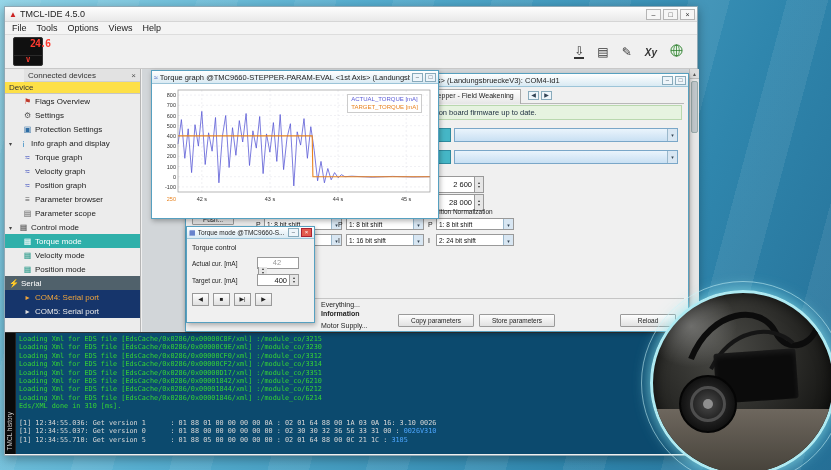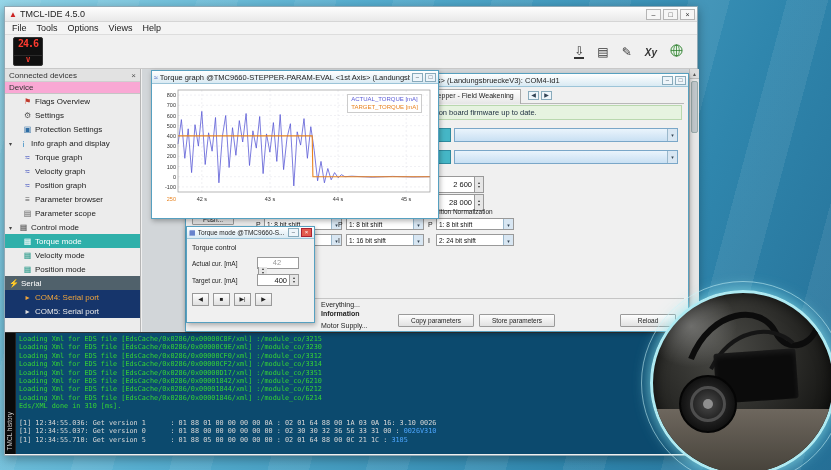--- a/index.html
+++ b/index.html
@@ -21,37 +21,37 @@
   .apptitle { white-space:nowrap; }
   .spacer { flex:1; }
   .win-btn { width:15px; height:11px; border:1px solid #b5b5b5; background:#f6f6f6; font-size:7px;
     line-height:9px; text-align:center; margin-right:2px; color:#333; }
   .menubar { height:13px; display:flex; align-items:center; background:#f4f4f4;
     border-bottom:1px solid #ddd; font-size:9px; color:#222; padding-left:2px; }
   .menu-item { padding:0 5px; }
   .toolbar { height:34px; position:relative; background:#f0f0f0; border-bottom:1px solid #c8c8c8; }
   .voltage { position:absolute; left:8px; top:2px; width:30px; height:29px; background:#101010;
     border:1px solid #333; border-radius:2px; }
-  .vdigits { height:17px; line-height:17px; text-align:center; color:#ff3b30;
-    font:bold 10px "DejaVu Sans Mono", monospace; letter-spacing:-1px; }
+  .vdigits { height:17px; line-height:17px; text-align:left; color:#ff3b30;
+    font:bold 10px "DejaVu Sans Mono", monospace; letter-spacing:-1px;padding-left:16px; }
   .vunit { height:10px; line-height:9px; text-align:center; color:#ff3b30;
     font:bold 7px "DejaVu Sans Mono", monospace; border-top:1px solid #2a2a2a; }
   .tool-icons { position:absolute; right:14px; top:9px; display:flex; gap:13px; align-items:center;
     font-size:12px; color:#333; }
   .ticon-btn { cursor:default; }
   .ticon-btn.dl { line-height:11px; border-bottom:2px solid #333; }
   .ticon-btn.xy { font-style:italic; font-weight:bold; font-size:10px; }
 
   
   .sidebar { position:absolute; left:0; top:62px; width:136px; height:263px; background:#ececec;
     border-right:1px solid #b5b5b5; overflow:hidden; }
   .sidebar-header { height:13px; background:#e2e2e2; border-bottom:1px solid #cfcfcf; display:flex;
-    align-items:center; font-size:8px; padding:0 4px; color:#333; }
+    align-items:center; font-size:8px; padding:0 4px; color:#333;margin-left:19px; }
   .xbtn { margin-left:auto; font-size:8px; color:#555; }
-  .device-header { height:12px; background:#f9a8d4; border-bottom:1px solid #c5c5c5; font-size:8px;
+  .device-header { height:12px; background:#fde047; border-bottom:1px solid #c5c5c5; font-size:8px;
     padding-left:4px; line-height:12px; color:#333; }
   .tree-row { height:14px; display:flex; align-items:center; gap:3px; padding-left:18px;
     font-size:8px; color:#222; white-space:nowrap; }
   .tree-row.lvl0 { padding-left:4px; }
   .tree-row .arrow { font-size:6px; color:#444; width:7px; }
   .tree-row .ticon { width:9px; text-align:center; font-size:8px; }
   .tree-row .tlabel { overflow:hidden; }
   .tree-row.selected { background:#2fb0aa; color:#fff; }
   .tree-row.serial { background:#50616b; color:#fff; }
   .tree-row.com-active { background:#16356b; color:#f0a53c; }

